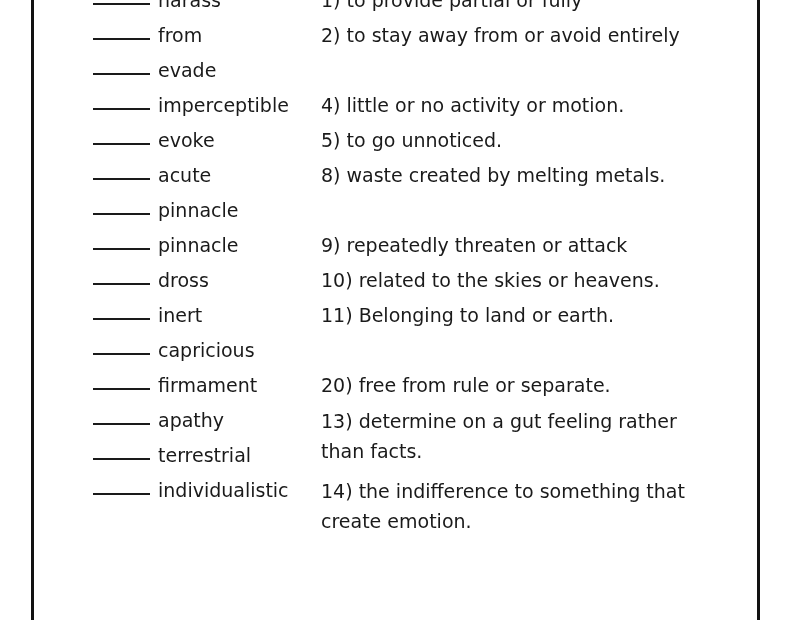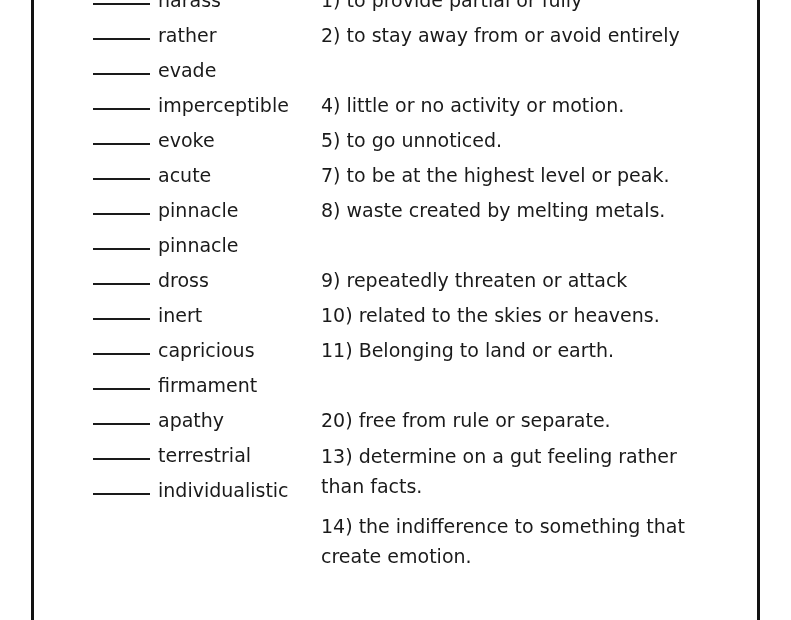--- a/index.html
+++ b/index.html
@@ -98,21 +98,21 @@
 <div class="page">
 
   <div class="rule rule-left"></div>
   <div class="rule rule-right"></div>
 
   <div class="content">
     <div class="columns">
 
       <div class="terms">
           <div class="term-row"><span class="blank"></span><span class="term-word">harass</span></div>
-          <div class="term-row"><span class="blank"></span><span class="term-word">rather</span></div>
+          <div class="term-row"><span class="blank"></span><span class="term-word">from</span></div>
           <div class="term-row"><span class="blank"></span><span class="term-word">evade</span></div>
           <div class="term-row"><span class="blank"></span><span class="term-word">imperceptible</span></div>
           <div class="term-row"><span class="blank"></span><span class="term-word">evoke</span></div>
           <div class="term-row"><span class="blank"></span><span class="term-word">acute</span></div>
           <div class="term-row"><span class="blank"></span><span class="term-word">pinnacle</span></div>
           <div class="term-row"><span class="blank"></span><span class="term-word">pinnacle</span></div>
           <div class="term-row"><span class="blank"></span><span class="term-word">dross</span></div>
           <div class="term-row"><span class="blank"></span><span class="term-word">inert</span></div>
           <div class="term-row"><span class="blank"></span><span class="term-word">capricious</span></div>
           <div class="term-row"><span class="blank"></span><span class="term-word">firmament</span></div>
@@ -127,23 +127,20 @@
           </div>
           <div class="def-row">
             <span class="def-text">2) to stay away from or avoid entirely</span>
           </div>
           <div class="def-row blank-row"></div>
           <div class="def-row">
             <span class="def-text">4) little or no activity or motion.</span>
           </div>
           <div class="def-row">
             <span class="def-text">5) to go unnoticed.</span>
-          </div>
-          <div class="def-row">
-            <span class="def-text">7) to be at the highest level or peak.</span>
           </div>
           <div class="def-row">
             <span class="def-text">8) waste created by melting metals.</span>
           </div>
           <div class="def-row blank-row"></div>
           <div class="def-row">
             <span class="def-text">9) repeatedly threaten or attack</span>
           </div>
           <div class="def-row">
             <span class="def-text">10) related to the skies or heavens.</span>

